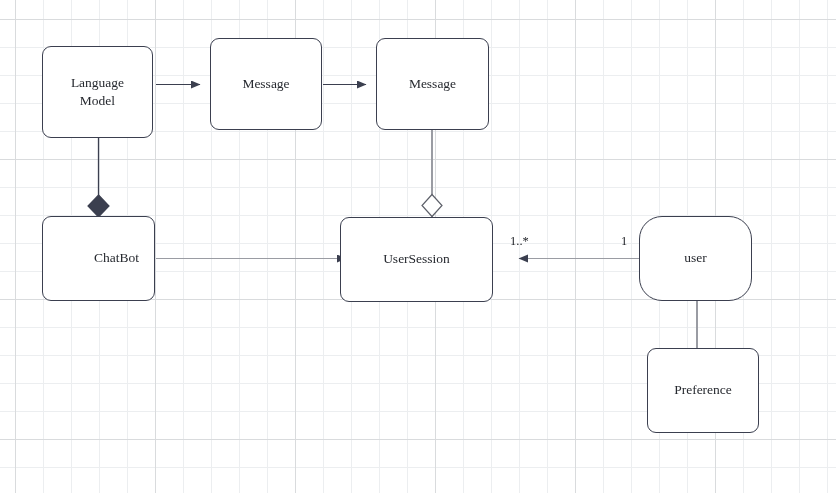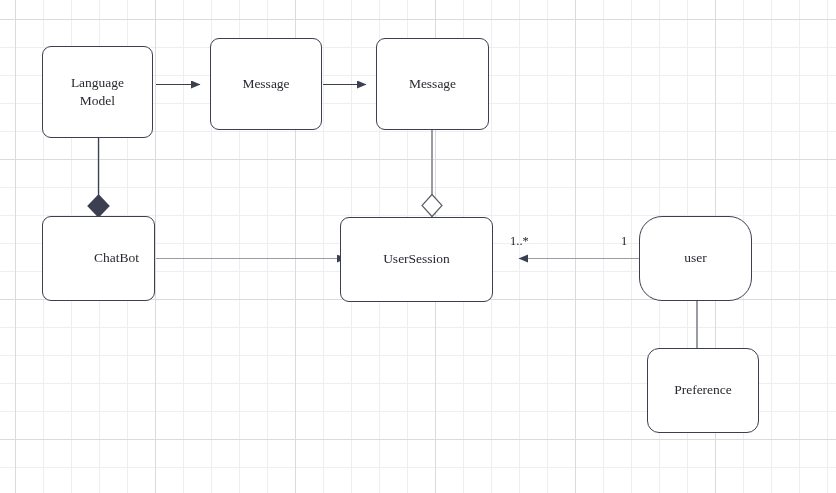--- a/index.html
+++ b/index.html
@@ -133,21 +133,21 @@
   </div>
 
   <div class="node" style="left:340px; top:217px; width:153px; height:85px;">
     <span class="node-label">UserSession</span>
   </div>
 
   <div class="node" style="left:639px; top:216px; width:113px; height:85px;border-radius:23px;">
     <span class="node-label">user</span>
   </div>
 
-  <div class="node" style="left:647px; top:348px; width:112px; height:85px;border-radius:12px;">
+  <div class="node" style="left:647px; top:348px; width:112px; height:85px;">
     <span class="node-label">Preference</span>
   </div>
 
   <div class="edge-label" style="left:510px; top:234px;">1..*</div>
 
   <div class="edge-label" style="left:621px; top:234px;">1</div>
 
 </div>
 
 </body></html>

